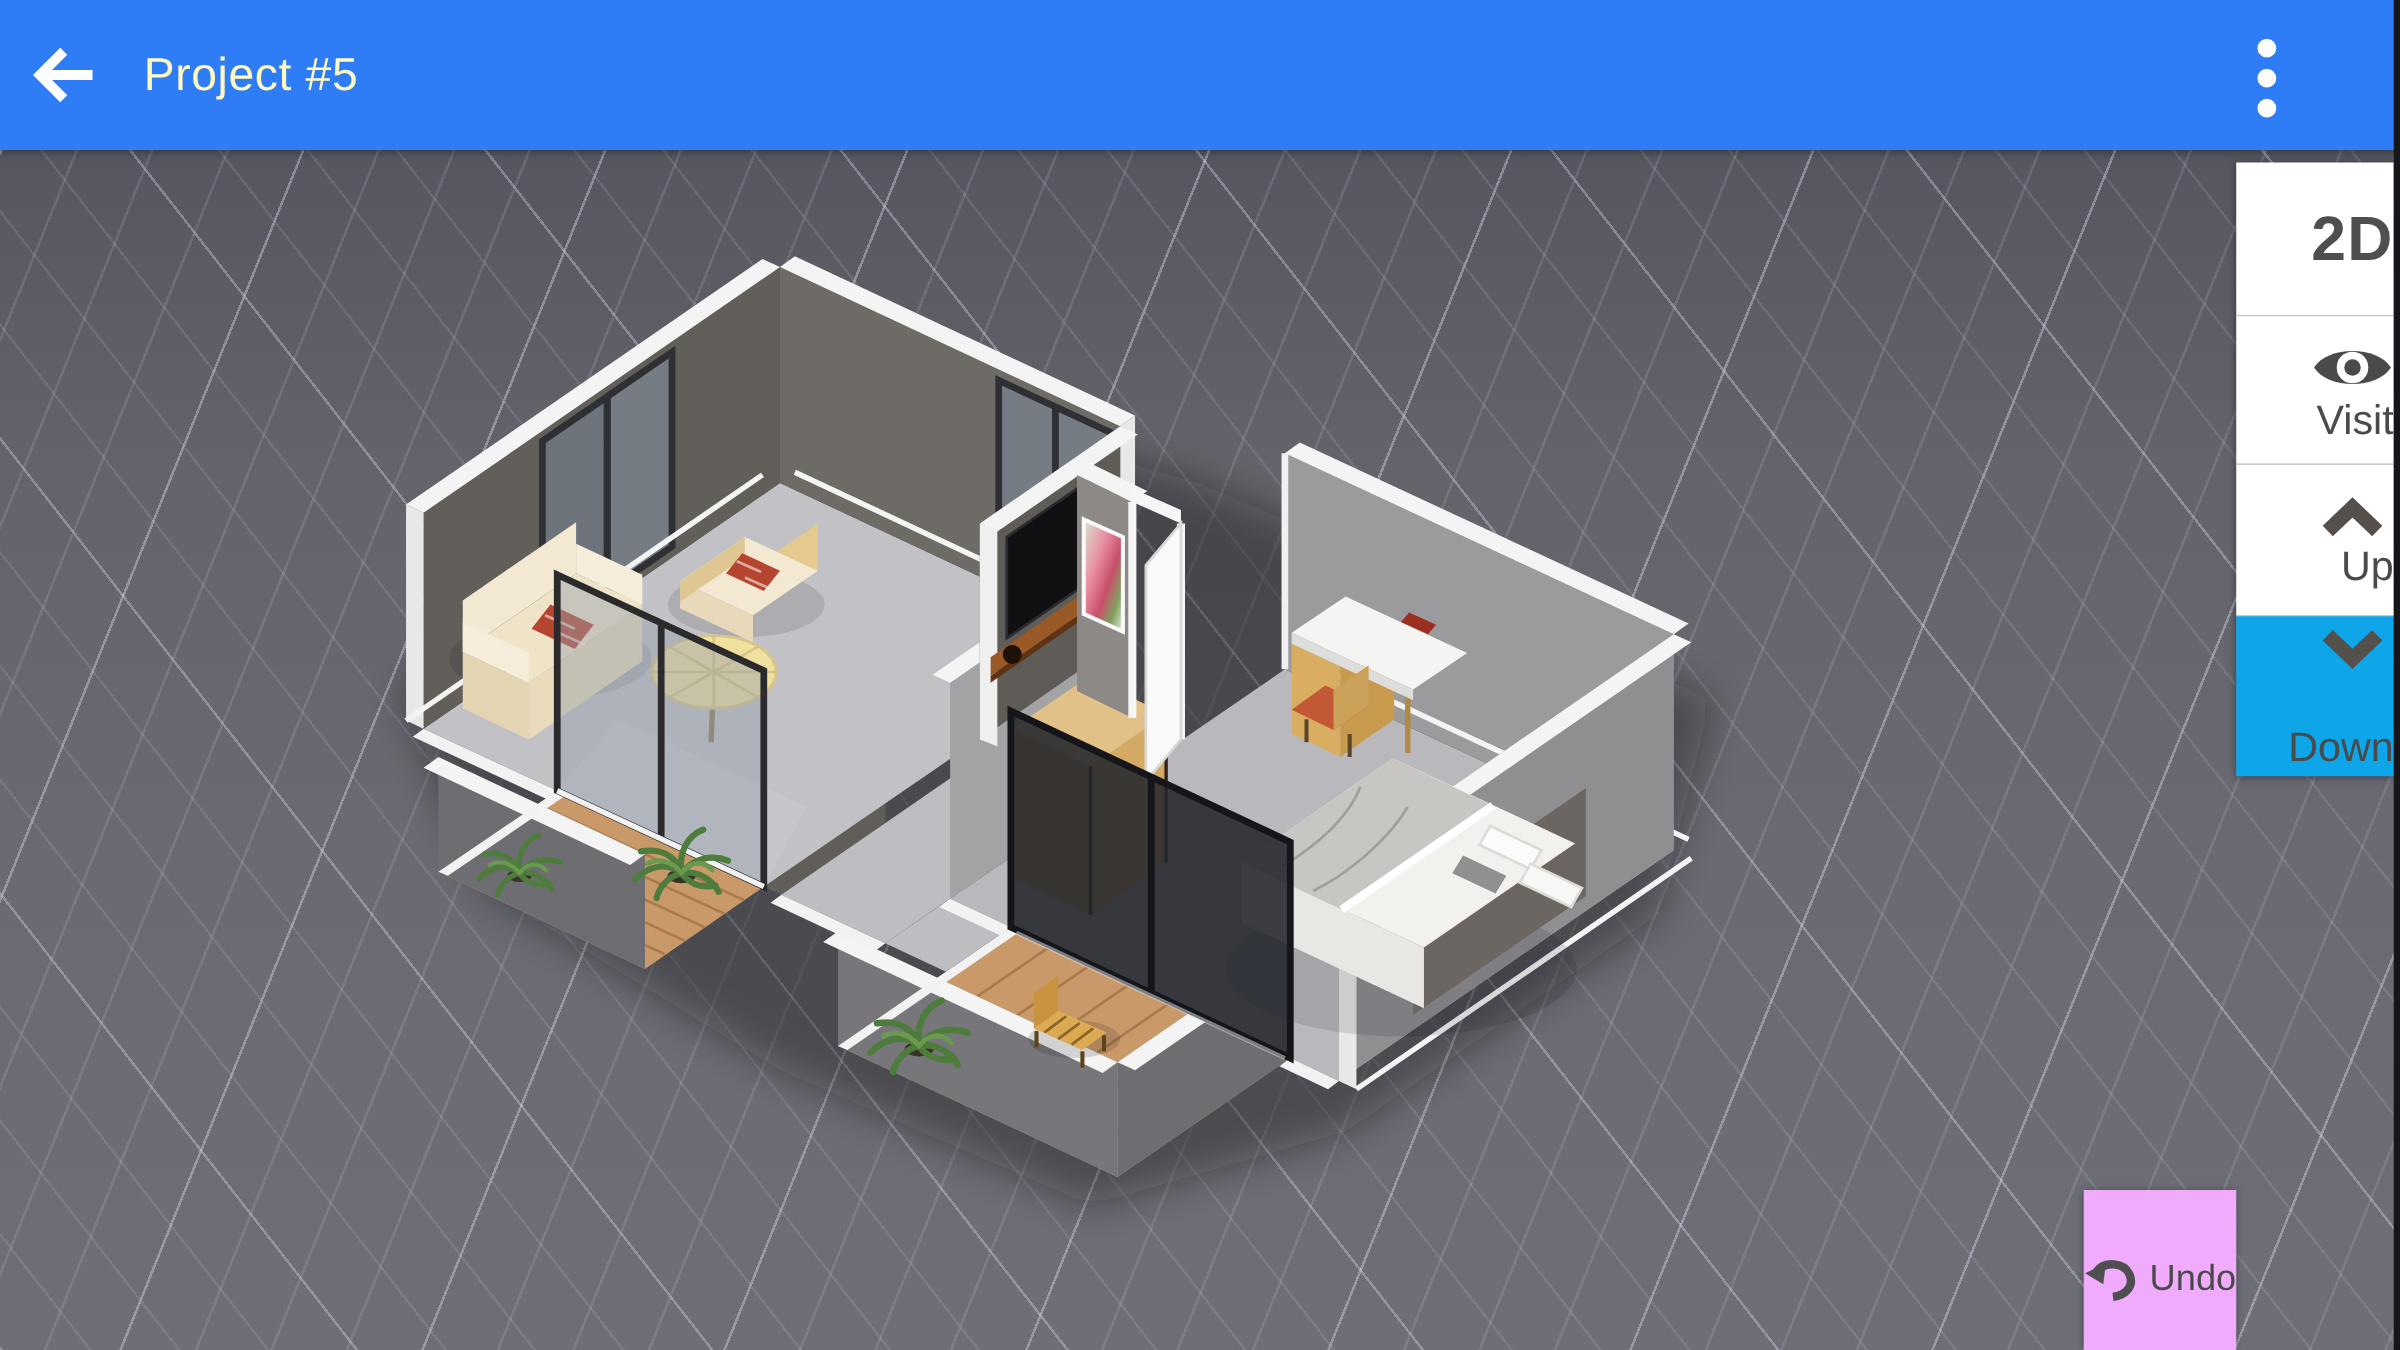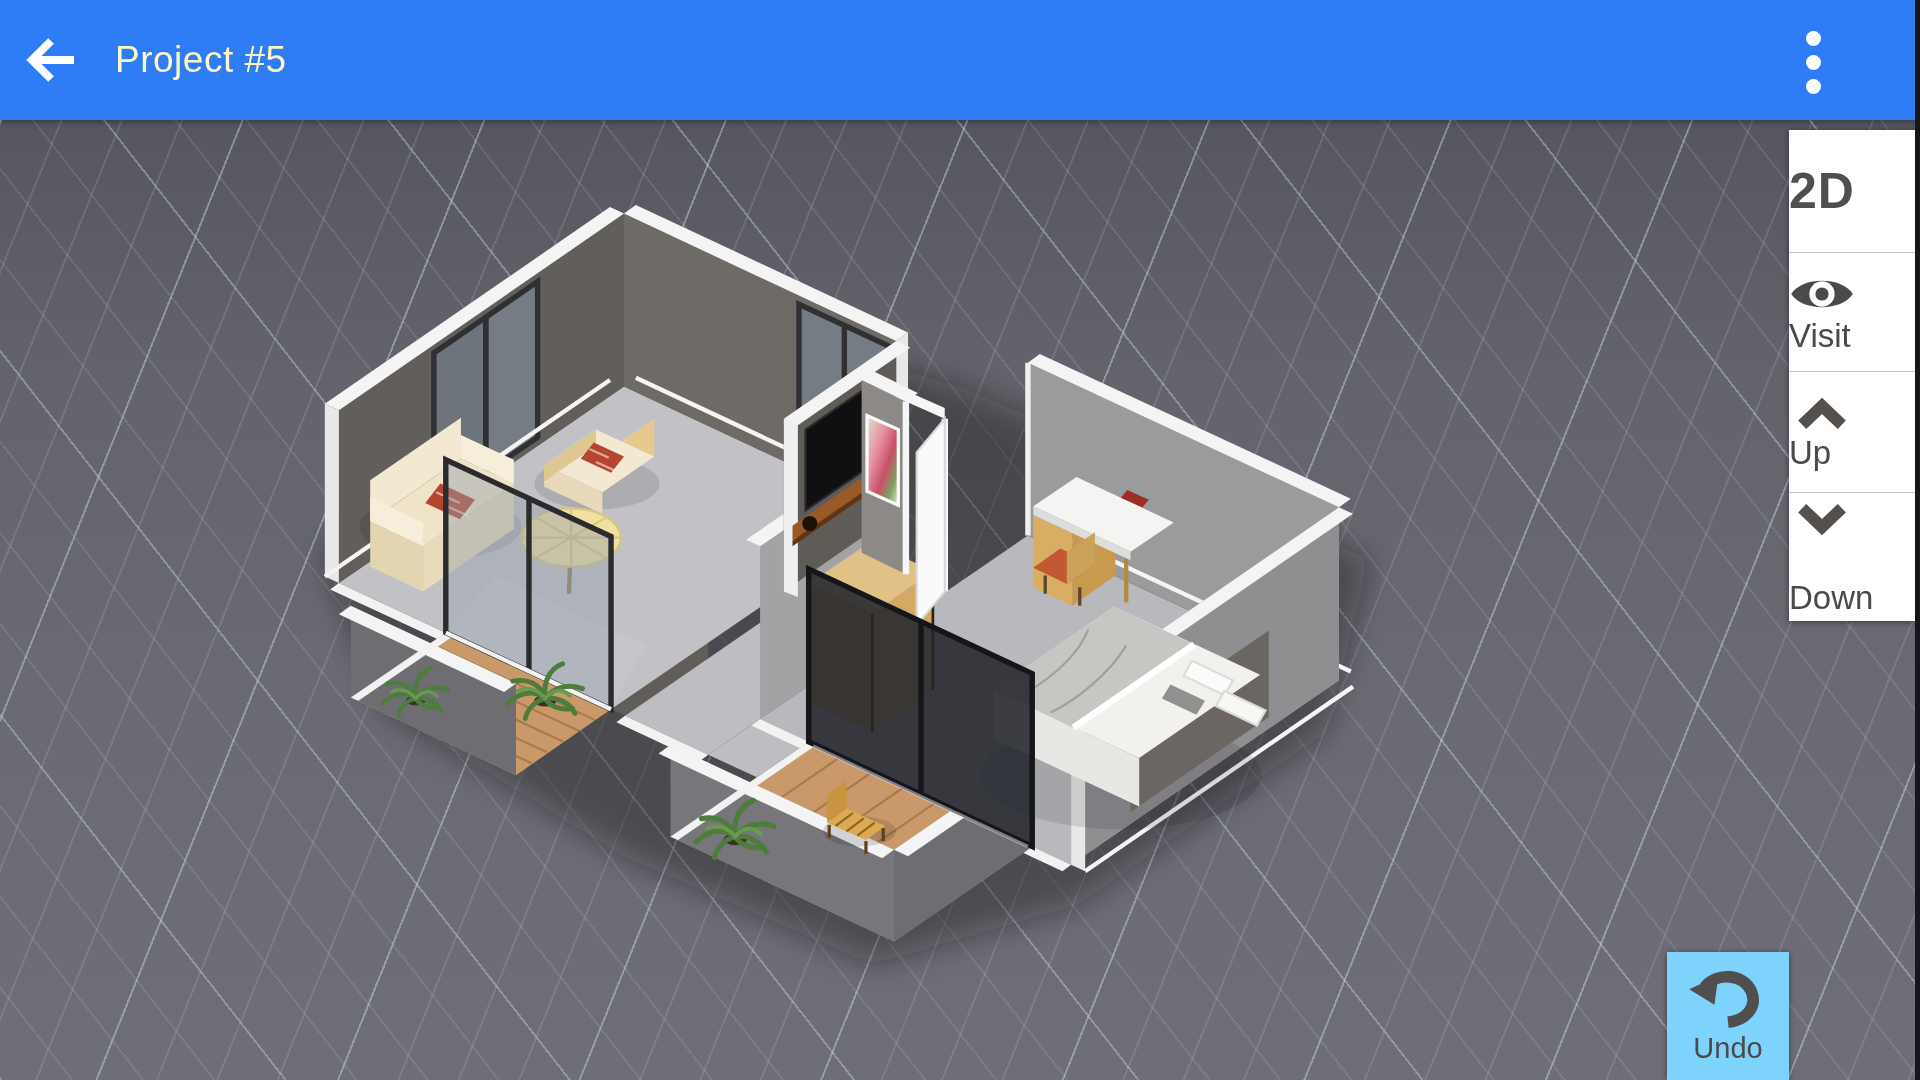--- a/index.html
+++ b/index.html
@@ -26,30 +26,30 @@
   .menu-btn{position:absolute;left:1796px;top:26px;width:34px;height:72px;display:flex;
           flex-direction:column;justify-content:center;align-items:center;gap:9px;cursor:pointer;}
   .menu-btn i{width:15px;height:15px;border-radius:50%;background:#fff;}
 
   
   .edge-strip{position:absolute;right:0;top:0;width:5px;height:1080px;background:#15151a;z-index:20;}
 
   
   .view-toolbar{position:absolute;left:1789px;top:130px;width:126px;z-index:15;
           box-shadow:0 1px 6px rgba(0,0,0,.45);}
-  .panel-btn{background:#fff;display:flex;flex-direction:column;align-items:flex-start;
+  .panel-btn{background:#fff;display:flex;flex-direction:column;align-items:flex-end;
           justify-content:center;gap:4px;cursor:pointer;border-top:1px solid #c7c7c7;}
   .panel-btn:first-child{border-top:none;}
-  .panel-btn.active{background:#ffffff;gap:44px;}
+  .panel-btn.active{background:#0ea5e9;gap:44px;}
   .panel-label{font-size:33px;color:#4a4a4a;line-height:1;}
   .label-2d{font-size:50px;font-weight:bold;color:#4f4f4f;letter-spacing:1px;}
 
   
-  .hist-btn{position:absolute;top:952px;width:122px;height:128px;background:#7dd3fc;z-index:15;
-          display:flex;flex-direction:column;align-items:center;justify-content:flex-start;
+  .hist-btn{position:absolute;top:952px;width:122px;height:128px;background:#f0abfc;z-index:15;
+          display:flex;flex-direction:row;align-items:center;justify-content:flex-start;
           padding-top:14px;box-sizing:border-box;gap:6px;cursor:pointer;
           box-shadow:0 1px 6px rgba(0,0,0,.45);}
   .hist-btn .panel-label{font-size:29px;}
   #undo-btn{left:1667px;}
   #redo-btn{left:1793px;}
 </style>
 </head>
 <body>
 
 <div class="app">

